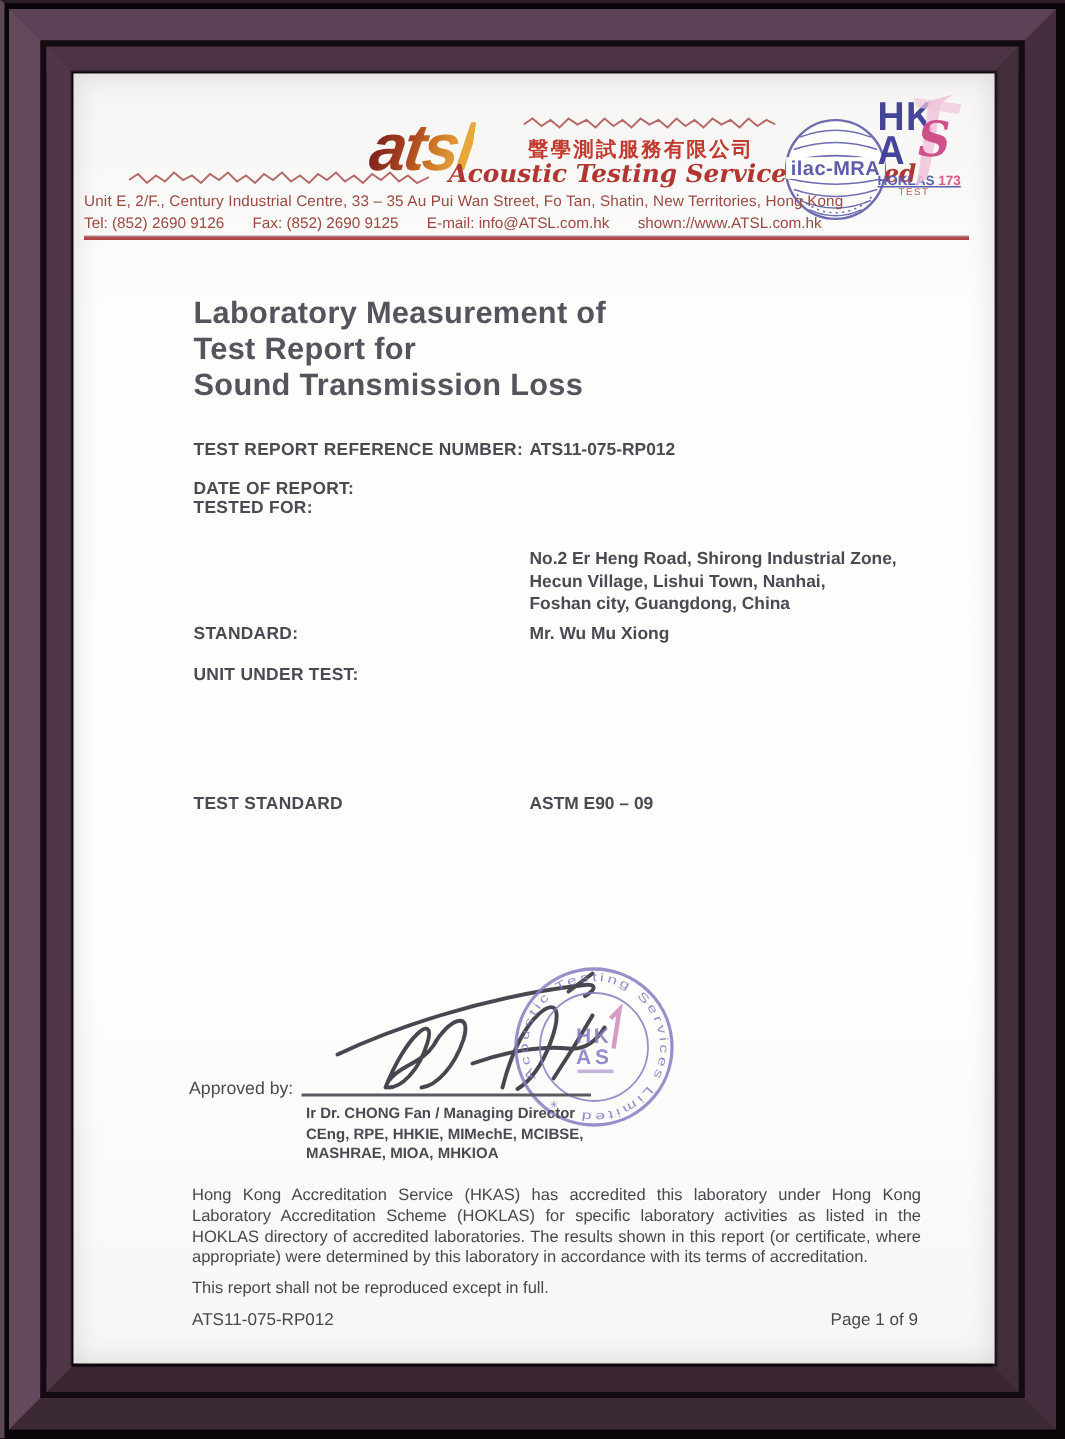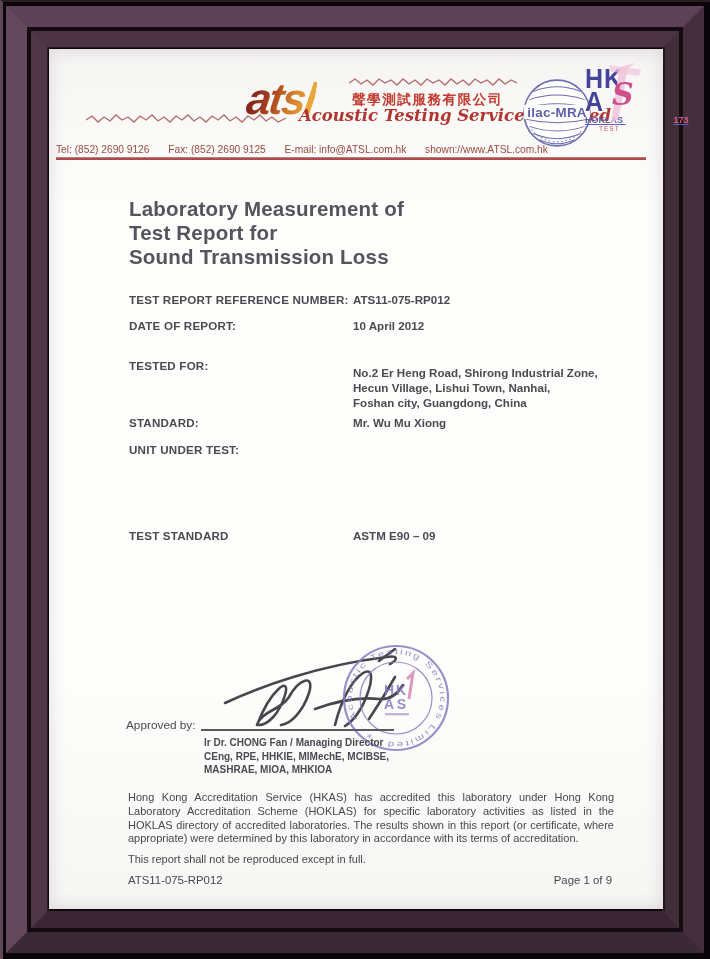--- a/index.html
+++ b/index.html
@@ -39,32 +39,32 @@
 
   .ilac { left:472px; top:28px; }
   .hkas { left:536px; top:20px; width:62px; }
   .hkas-letters { font-weight:900; font-size:25px; line-height:21px; color:#44449a;
     letter-spacing:1px; transform:scaleY(1.08); position:relative; }
   .hkas-pink { position:absolute; left:20px; top:-4px; }
   .hkas-s { position:absolute; left:27px; top:14px; font-family:"DejaVu Serif", serif;
     font-style:italic; font-weight:bold; font-size:30px; color:#cf4f8b; }
   .hoklas-line { margin-top:4px; font-size:9px; font-weight:bold; color:#5d5dae;
     text-decoration:underline; white-space:nowrap; }
-  .hoklas-line .num { color:#d85a8a;margin-left:48px; }
+  .hoklas-line .num { color:#d85a8a; }
   .hoklas-sub { font-size:6.5px; color:#c06060; letter-spacing:1px; margin-left:14px; }
 
   
   .title { left:80px; top:148px; font-size:20.5px; font-weight:bold; color:#54545d;
     line-height:24px; letter-spacing:.2px; }
 
   
   .row { left:80px; display:flex; width:484px; font-size:11.6px; font-weight:bold; line-height:15px;align-items:center; }
   .row .lbl { width:224px; flex:none; letter-spacing:.2px; }
   .row .val { width:258px; flex:none; white-space:pre-line; text-align:justify; }
-  .r1{top:243px}.r2{top:269px}.r3{top:309px}.r4{top:316px}
+  .r1{top:243px}.r2{top:269px}.r3{top:282px}.r4{top:316px}
   .r5{top:366px}.r6{top:393px}.r7{top:479px}.r8{top:504px}
   .r8 .val{line-height:14.5px}
 
   
   .approved { left:77px; top:669px; font-size:11.8px; color:#4a4a52; }
   .sig-svg { left:170px; top:596px; }
   .sig-line { left:152px; top:680px; width:193px; border-bottom:2px solid #5a5a60; }
   .sig-name { left:155px; top:687px; font-size:10px; font-weight:bold; line-height:13.5px; color:#4a4a52; }
   .stamp { left:292px; top:594px; opacity:.85; }
 
@@ -122,41 +122,41 @@
           <path d="M4,2 L36,6 L34,12 L6,8 Z" fill="#f0c4da" opacity="0.7"></path>
         </svg>
         <span class="hkas-s">S</span>
       </div>
       <div class="hoklas-line">
         <span>HOKLAS</span> <span class="num">173</span>
       </div>
       <div class="hoklas-sub">TEST</div>
     </div>
 
+    <div class="abs hdr-addr">Unit E, 2/F., Century Industrial Centre, 33 – 35 Au Pui Wan Street, Fo Tan, Shatin, New Territories, Hong Kong</div>
     <div class="abs hdr-contact">
       <span>Tel: (852) 2690 9126</span>
       <span>Fax: (852) 2690 9125</span>
       <span>E-mail: info@ATSL.com.hk</span>
       <span>shown://www.ATSL.com.hk</span>
     </div>
     <div class="abs red-rule"></div>
 
     <div class="abs title">
       <div>Laboratory Measurement of</div>
       <div>Test Report for</div>
       <div>Sound Transmission Loss</div>
     </div>
 
     <div class="abs row r1">
       <div class="lbl">TEST REPORT REFERENCE NUMBER:</div>
       <div class="val">ATS11-075-RP012</div>
     </div>
     <div class="abs row r2">
       <div class="lbl">DATE OF REPORT:</div>
-      <div class="val">10 April 2012</div>
     </div>
     <div class="abs row r3">
       <div class="lbl">TESTED FOR:</div>
     </div>
     <div class="abs row r4">
       <div class="lbl"></div>
       <div class="val">No.2 Er Heng Road, Shirong Industrial Zone,
 Hecun Village, Lishui Town, Nanhai,
 Foshan city, Guangdong, China</div>
     </div>

